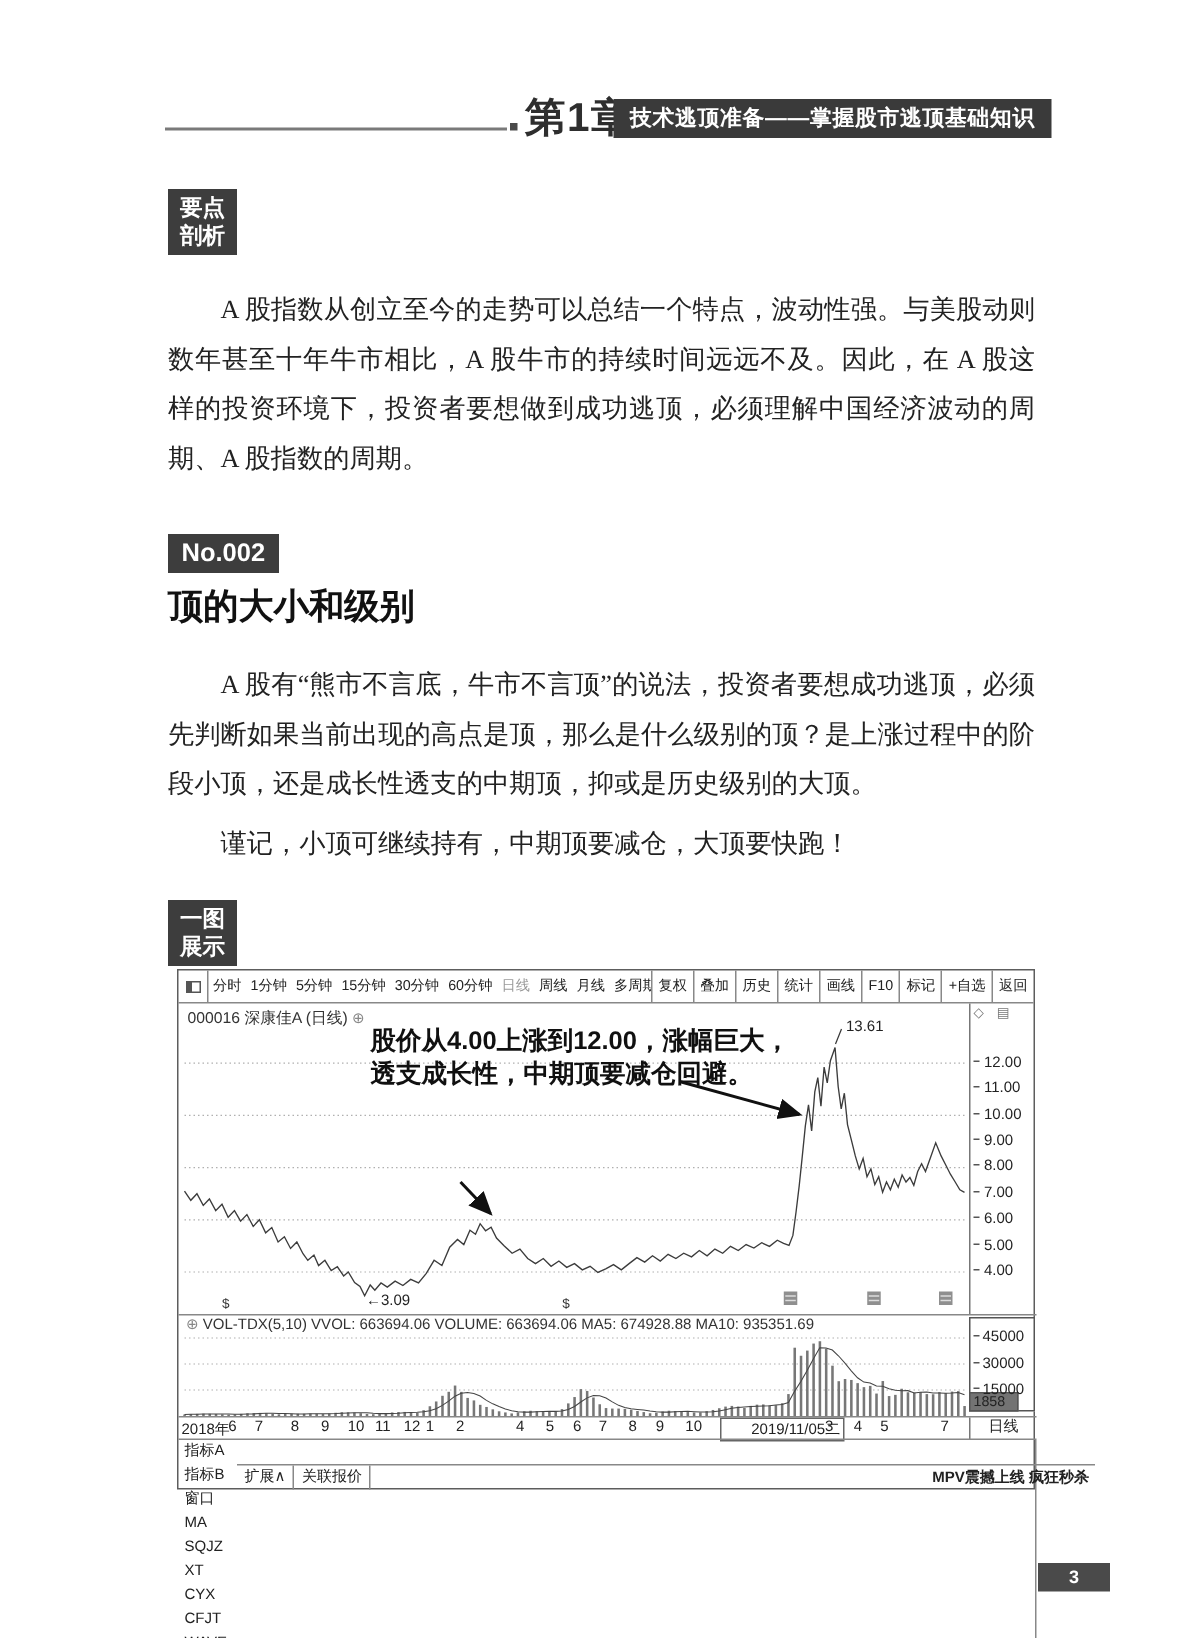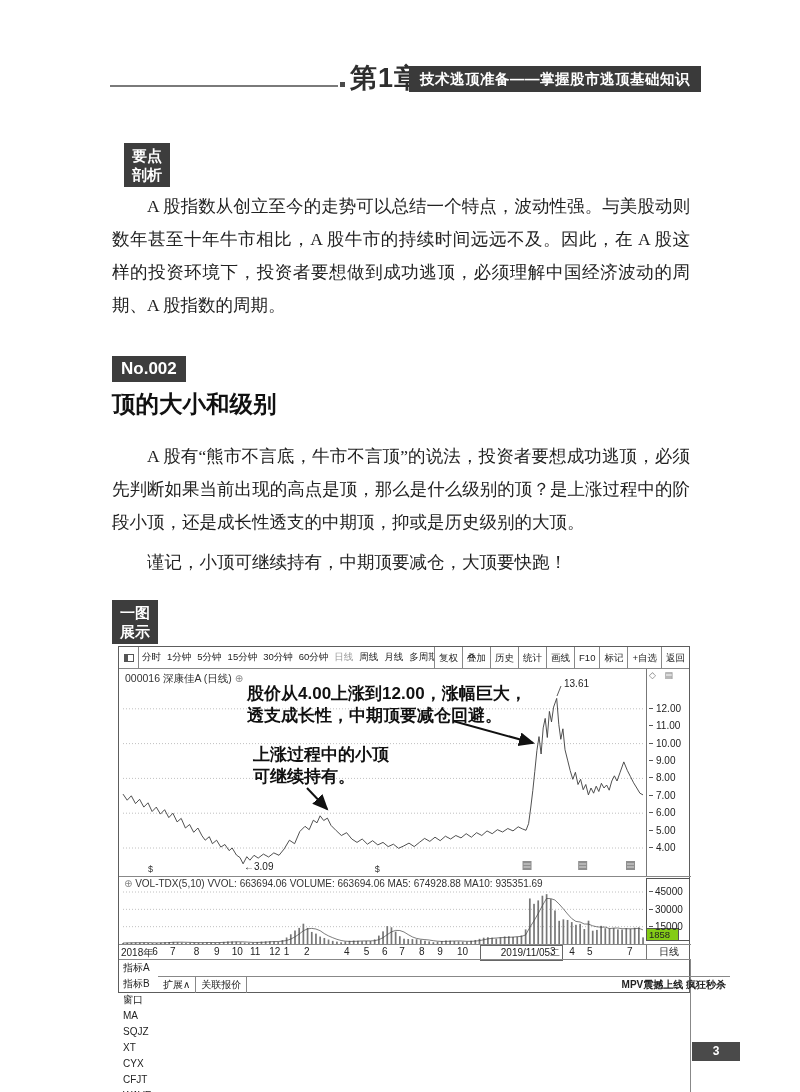--- a/index.html
+++ b/index.html
@@ -14,21 +14,21 @@
   .hdr-dot  { position:absolute; left:340px; top:82px; width:5px; height:5px; background:#4a4a4a; }
   .hdr-chapter { position:absolute; left:350px; top:60px; font-family:"Liberation Sans","DejaVu Sans",sans-serif;
     font-weight:bold; font-size:27px; color:#2e2e2e; letter-spacing:1px; }
   .hdr-badge { position:absolute; left:409px; top:66px; height:26px; line-height:26px; padding:0 11px;
     background:#3a3a3a; color:#fff; font-family:"Liberation Sans","DejaVu Sans",sans-serif;
     font-weight:bold; font-size:14.5px; letter-spacing:0.5px; }
   
   .badge-sq { position:absolute; left:112px; width:46px; padding:3px 0; background:#3d3d3d; color:#fff;
     font-family:"Liberation Sans","DejaVu Sans",sans-serif; font-weight:bold; font-size:15px;
     line-height:19px; text-align:center; }
-  .badge-kp  { top:143px;margin-left:12px; }
+  .badge-kp  { top:126px; }
   .badge-fig { top:600px; }
   .no-badge { position:absolute; left:112px; top:356px; background:#3d3d3d; color:#fff;
     font-family:"Liberation Sans","DejaVu Sans",sans-serif; font-weight:bold; font-size:17px;
     padding:3px 9px; }
   .sec-title { position:absolute; left:112px; top:388px; font-weight:bold; font-size:23.5px; color:#111; }
   
   .para { position:absolute; left:112px; width:578px; font-size:17.5px; line-height:33px;
     text-align:justify; text-indent:2em; color:#222; }
   .p1 { top:190px; }
   .p2 { top:440px; }
@@ -61,21 +61,21 @@
   .ann2 { left:134px; top:97px; }
   .hline-vol { position:absolute; left:0; top:229px; width:572px; border-top:1px solid #888; }
   .vol-hdr { position:absolute; left:5px; top:231px; font-size:10px; color:#333; white-space:nowrap; }
   .vol-hdr .tgt { color:#888; }
   .vol-svg { position:absolute; left:1px; top:243px; }
   .vol-axis { position:absolute; left:527px; top:231px; width:44px; height:63px; border:1px solid #555;
     background:#fff; font-size:10px; }
   .vtick { position:absolute; left:2px; white-space:nowrap; }
   .vtick i { display:inline-block; width:4px; height:1px; background:#555; vertical-align:3px; margin-right:2px; }
   .vol-last { position:absolute; left:-1px; bottom:-1px; width:33px; height:13px; border:1px solid #555;
-    font-size:9.5px; line-height:12px; padding-left:2px; background:#84cc16; }
+    font-size:9.5px; line-height:12px; padding-left:2px; background:#737373; }
   .date-row { position:absolute; left:0; top:297px; width:572px; height:15px; border-top:1px solid #888;
     font-size:10px; color:#222; }
   .dtick { position:absolute; top:1px; white-space:nowrap; }
   .dtick.boxed { border:1px solid #666; padding:0 2px; top:0; }
   .d-period { position:absolute; left:527px; top:0; width:45px; height:15px; border-left:1px solid #777;
     text-align:center; line-height:14px; }
   .tabs-row { position:absolute; left:0; top:312px; width:572px; height:17px; border-top:1px solid #888;
     display:flex; font-size:10px; white-space:nowrap;flex-direction:column; }
   .tab { border-right:1px solid #888; padding:0 4px; line-height:16px; }
   .tab.dim { color:#777; }
@@ -188,24 +188,20 @@
         <g>
           <rect x="506" y="192" width="9" height="9" fill="#8f8f8f"></rect>
           <line x1="507" y1="195" x2="514" y2="195" stroke="#ddd" stroke-width="1"></line>
           <line x1="507" y1="198" x2="514" y2="198" stroke="#ddd" stroke-width="1"></line>
         </g>
       </svg>
 
     <div class="ann ann1">
       <div>股价从4.00上涨到12.00，涨幅巨大，</div>
       <div>透支成长性，中期顶要减仓回避。</div>
-    </div>
-    <div class="ann ann2">
-      <div>上涨过程中的小顶</div>
-      <div>可继续持有。</div>
     </div>
 
     <div class="y-axis" id="yAxis">
         <div class="ytick" style="top: 33.8px;"><i></i>12.00</div>
         <div class="ytick" style="top: 51.2px;"><i></i>11.00</div>
         <div class="ytick" style="top: 68.6px;"><i></i>10.00</div>
         <div class="ytick" style="top: 86px;"><i></i>9.00</div>
         <div class="ytick" style="top: 103.4px;"><i></i>8.00</div>
         <div class="ytick" style="top: 120.8px;"><i></i>7.00</div>
         <div class="ytick" style="top: 138.2px;"><i></i>6.00</div>

